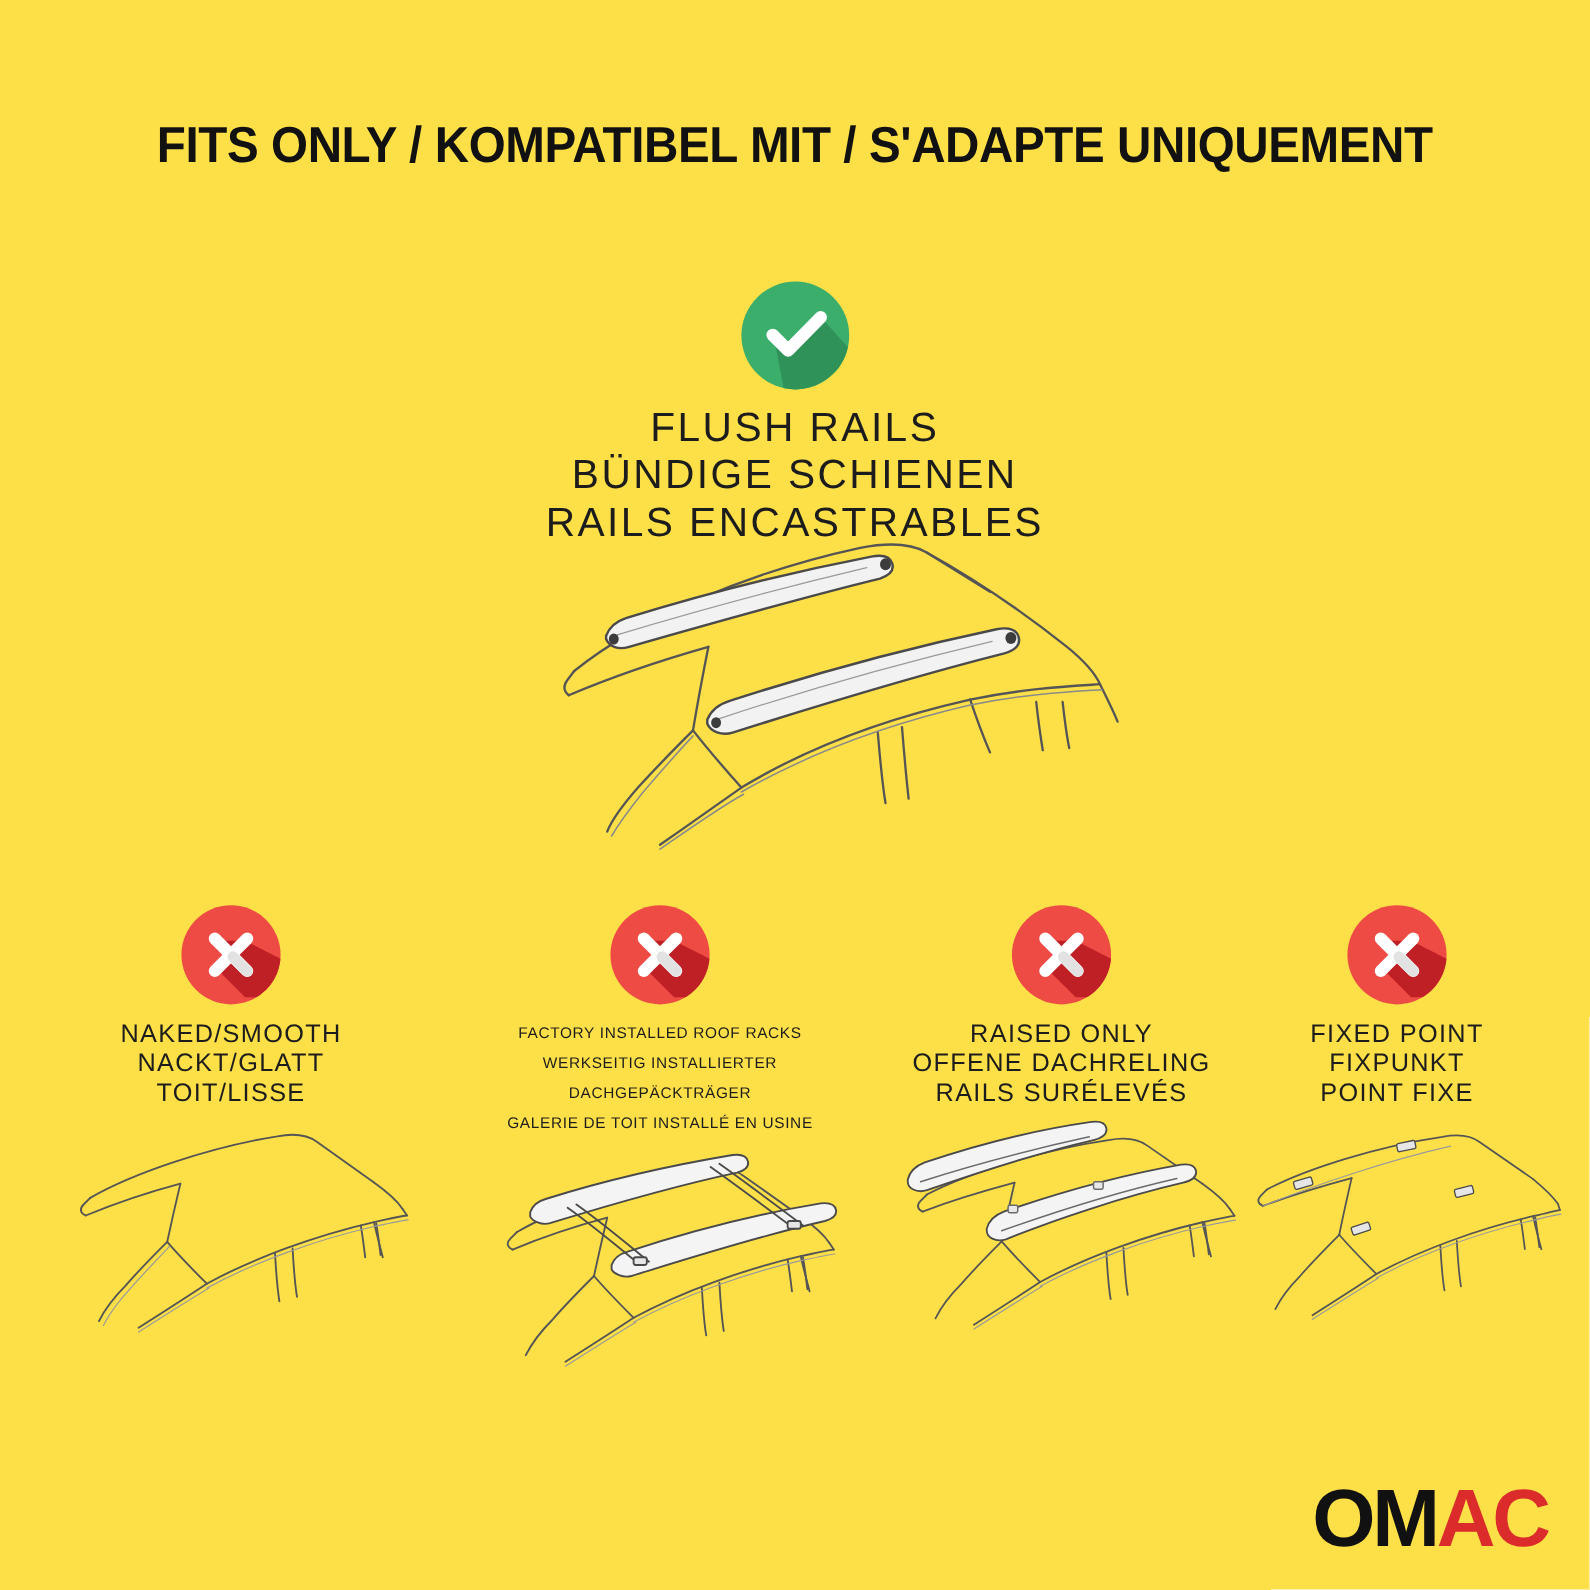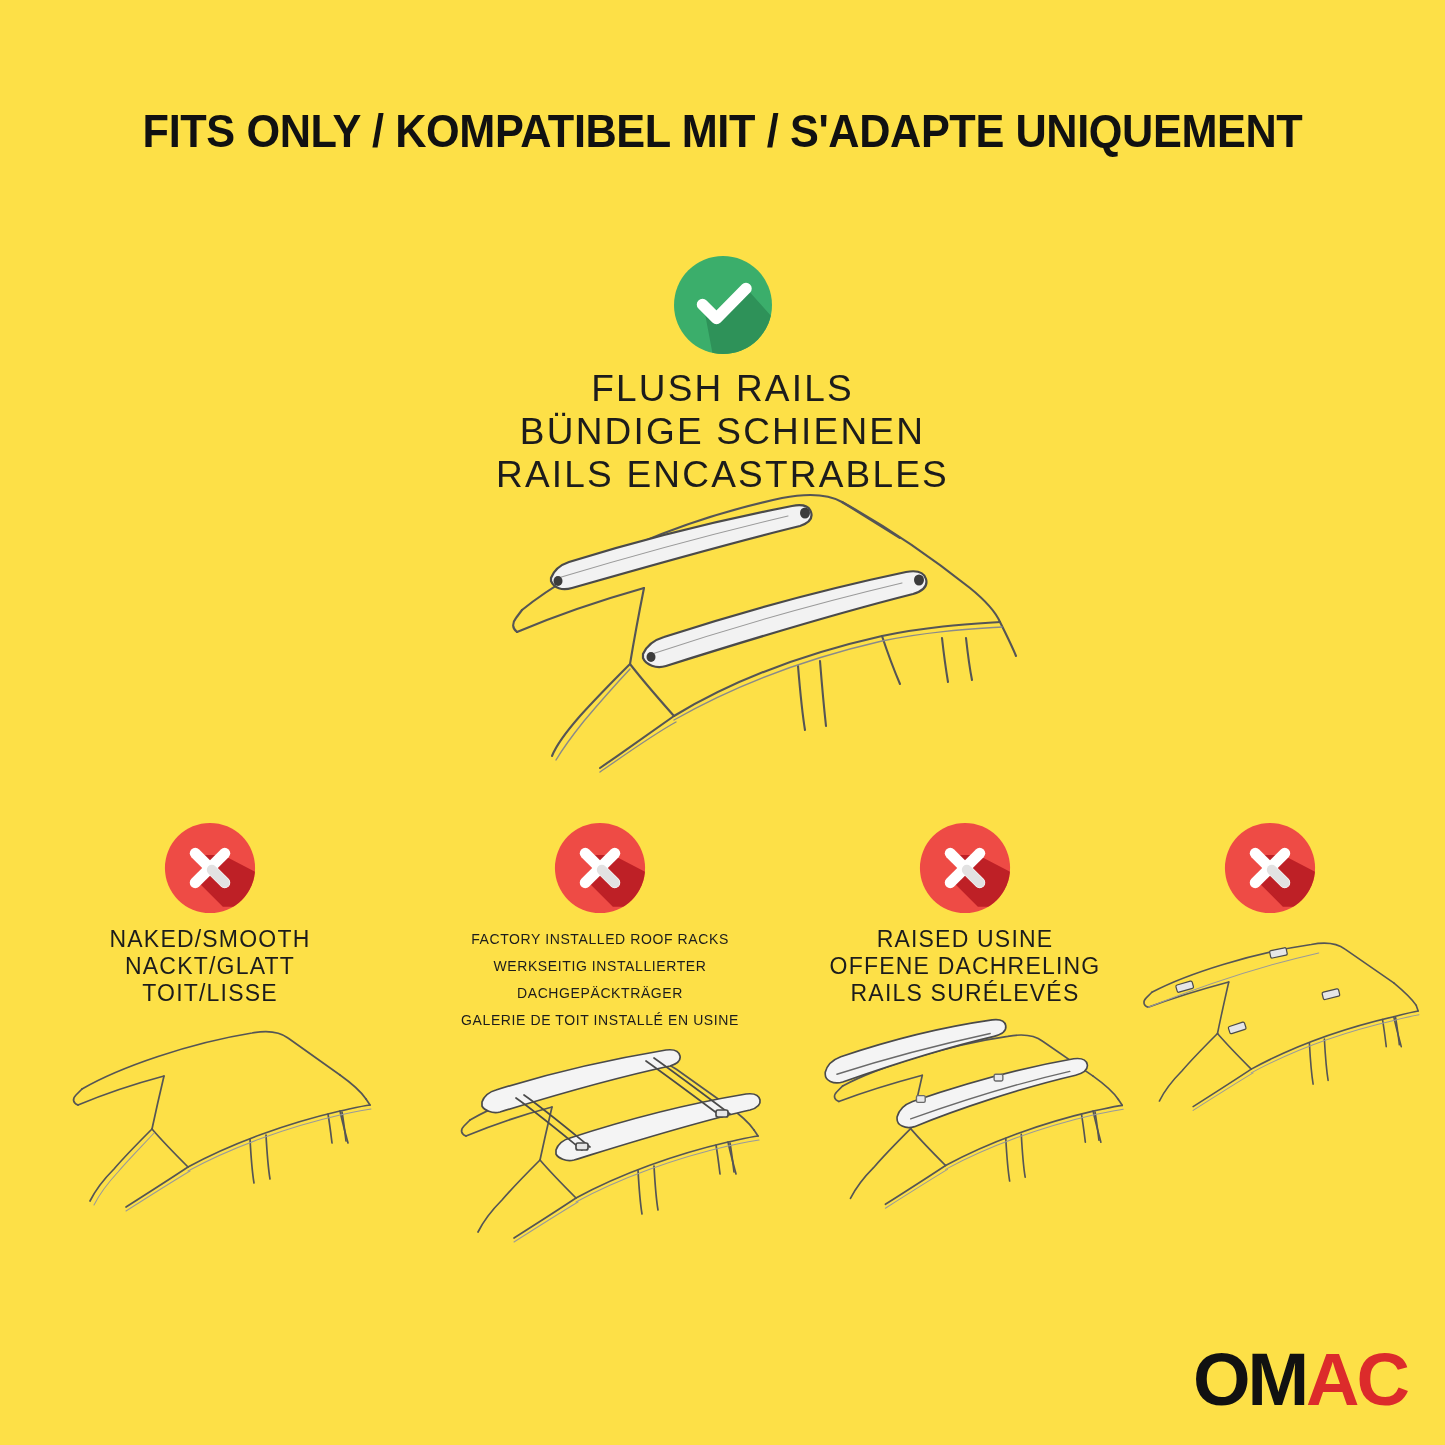--- a/index.html
+++ b/index.html
@@ -337,21 +337,21 @@
           <g stroke="#ffffff" stroke-width="12" stroke-linecap="round">
             <line x1="34" y1="34" x2="66" y2="66"></line>
             <line x1="66" y1="34" x2="34" y2="66"></line>
           </g>
           <g stroke="#e2e2e2" stroke-width="11" stroke-linecap="round" clip-path="url(#clipRed3)">
             <line x1="52" y1="52" x2="66" y2="66"></line>
           </g>
         </svg>
       </div>
       <div class="col-labels">
-        <div class="line">RAISED USINE</div>
+        <div class="line">RAISED ONLY</div>
         <div class="line">OFFENE DACHRELING</div>
         <div class="line">RAILS SURÉLEVÉS</div>
       </div>
       <div class="col-illu">
         <svg width="340" height="205" viewBox="0 0 340 205">
           <g fill="none" stroke="#555555" stroke-width="1.7" stroke-linecap="round" stroke-linejoin="round">
             <path d="M44 72 C82 52 152 30 214 21 C230 18 242 20 250 26 L302 62"></path>
             <path d="M302 62 C316 72 324 80 328 86"></path>
             <path d="M44 72 L38 78 C34 82 35 86 40 88"></path>
             <path d="M40 88 C64 79 96 69 126 61"></path>
@@ -399,20 +399,25 @@
           </g>
           <g stroke="#ffffff" stroke-width="12" stroke-linecap="round">
             <line x1="34" y1="34" x2="66" y2="66"></line>
             <line x1="66" y1="34" x2="34" y2="66"></line>
           </g>
           <g stroke="#e2e2e2" stroke-width="11" stroke-linecap="round" clip-path="url(#clipRed4)">
             <line x1="52" y1="52" x2="66" y2="66"></line>
           </g>
         </svg>
       </div>
+      <div class="col-labels">
+        <div class="line">FIXED POINT</div>
+        <div class="line">FIXPUNKT</div>
+        <div class="line">POINT FIXE</div>
+      </div>
       <div class="col-illu">
         <svg width="320" height="205" viewBox="0 0 320 205">
           <g fill="none" stroke="#555555" stroke-width="1.7" stroke-linecap="round" stroke-linejoin="round">
             <path d="M34 66 C72 46 142 24 204 15 C220 12 232 14 240 20 L292 56"></path>
             <path d="M292 56 C304 66 312 74 316 80"></path>
             <path d="M34 66 L28 72 C24 76 25 80 30 82"></path>
             <path d="M30 82 C54 73 86 63 116 55"></path>
             <path d="M116 55 C111 77 107 95 104 110"></path>
             <path d="M104 110 C116 124 128 136 140 148"></path>
             <path d="M140 148 C184 124 240 104 292 92 C304 89 312 87 318 86"></path>

